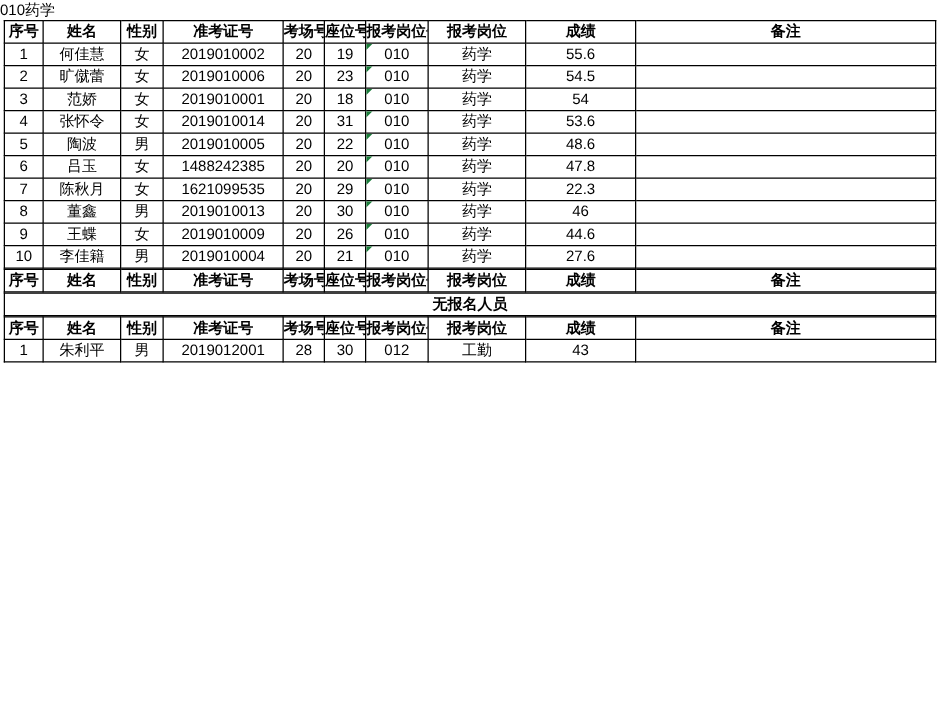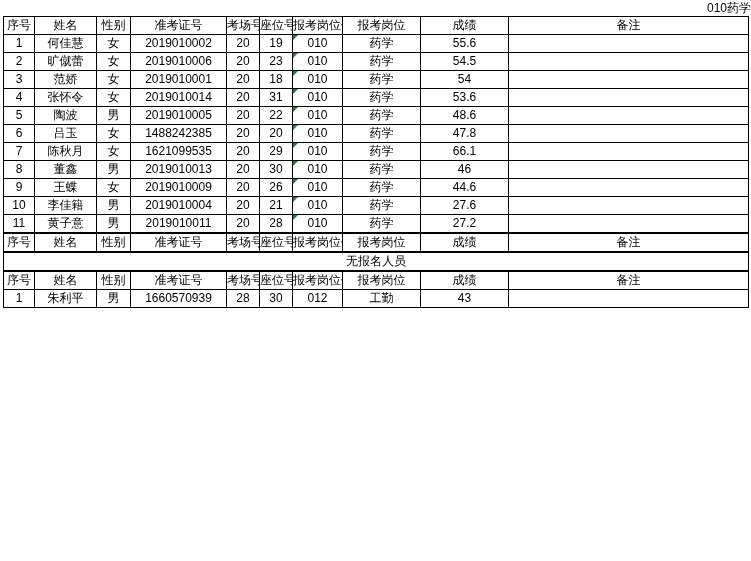--- a/index.html
+++ b/index.html
@@ -30,28 +30,28 @@
     padding: 0;
     text-align: center;
     vertical-align: middle;
     font-size: 12px;
     line-height: 1.1;
     height: 17px;
     overflow: hidden;
     white-space: nowrap;
   }
   .section-title {
-    text-align: right;
+    text-align: left;
     font-size: 12px;
     height: 16px;
     line-height: 16px;
     border: none;
   }
   .hdr td {
-    font-weight: normal;
+    font-weight: bold;
     font-size: 13px;
     height: 48px;
     line-height: 1.05;
   }
   .hdr td.tight {
     font-size: 12px;
   }
   .vtext {
     display: inline-block;
     line-height: 1.05;
@@ -69,20 +69,21 @@
   }
   .rowcell {
     font-size: 12px;
   }
   .note-row td {
     text-align: right;
     padding-right: 6px;
     border: none;
     height: 18px;
     font-size: 12px;
+    font-weight: bold;
   }
 </style>
 </head>
 <body>
 
 <div class="sheet">
 
   <div class="section-title">010药学</div>
   <table class="grid">
     <colgroup>
@@ -184,21 +185,21 @@
       </tr>
       <tr>
         <td class="rowcell">7</td>
         <td class="rowcell">陈秋月</td>
         <td class="rowcell">女</td>
         <td class="rowcell">1621099535</td>
         <td class="rowcell">20</td>
         <td class="rowcell">29</td>
         <td class="rowcell cell-flag">010</td>
         <td class="rowcell">药学</td>
-        <td class="rowcell">66.1</td>
+        <td class="rowcell">22.3</td>
         <td class="rowcell"></td>
       </tr>
       <tr>
         <td class="rowcell">8</td>
         <td class="rowcell">董鑫</td>
         <td class="rowcell">男</td>
         <td class="rowcell">2019010013</td>
         <td class="rowcell">20</td>
         <td class="rowcell">30</td>
         <td class="rowcell cell-flag">010</td>
@@ -221,32 +222,20 @@
       <tr>
         <td class="rowcell">10</td>
         <td class="rowcell">李佳籍</td>
         <td class="rowcell">男</td>
         <td class="rowcell">2019010004</td>
         <td class="rowcell">20</td>
         <td class="rowcell">21</td>
         <td class="rowcell cell-flag">010</td>
         <td class="rowcell">药学</td>
         <td class="rowcell">27.6</td>
-        <td class="rowcell"></td>
-      </tr>
-      <tr>
-        <td class="rowcell">11</td>
-        <td class="rowcell">黄子意</td>
-        <td class="rowcell">男</td>
-        <td class="rowcell">2019010011</td>
-        <td class="rowcell">20</td>
-        <td class="rowcell">28</td>
-        <td class="rowcell cell-flag">010</td>
-        <td class="rowcell">药学</td>
-        <td class="rowcell">27.2</td>
         <td class="rowcell"></td>
       </tr>
     </tbody>
   </table>
 
   <table class="grid">
     <colgroup>
       <col style="width:31px">
         <col style="width:62px">
         <col style="width:34px">
@@ -307,21 +296,21 @@
         <td><span class="vtext">座位号</span></td>
         <td class="tight"><span class="vtext">报考岗位代码</span></td>
         <td><span>报考岗位</span></td>
         <td><span>成绩</span></td>
         <td><span>备注</span></td>
       </tr>
       <tr>
         <td class="rowcell">1</td>
         <td class="rowcell">朱利平</td>
         <td class="rowcell">男</td>
-        <td class="rowcell">1660570939</td>
+        <td class="rowcell">2019012001</td>
         <td class="rowcell">28</td>
         <td class="rowcell">30</td>
         <td class="rowcell">012</td>
         <td class="rowcell">工勤</td>
         <td class="rowcell">43</td>
         <td class="rowcell"></td>
       </tr>
     </tbody>
   </table>
 

